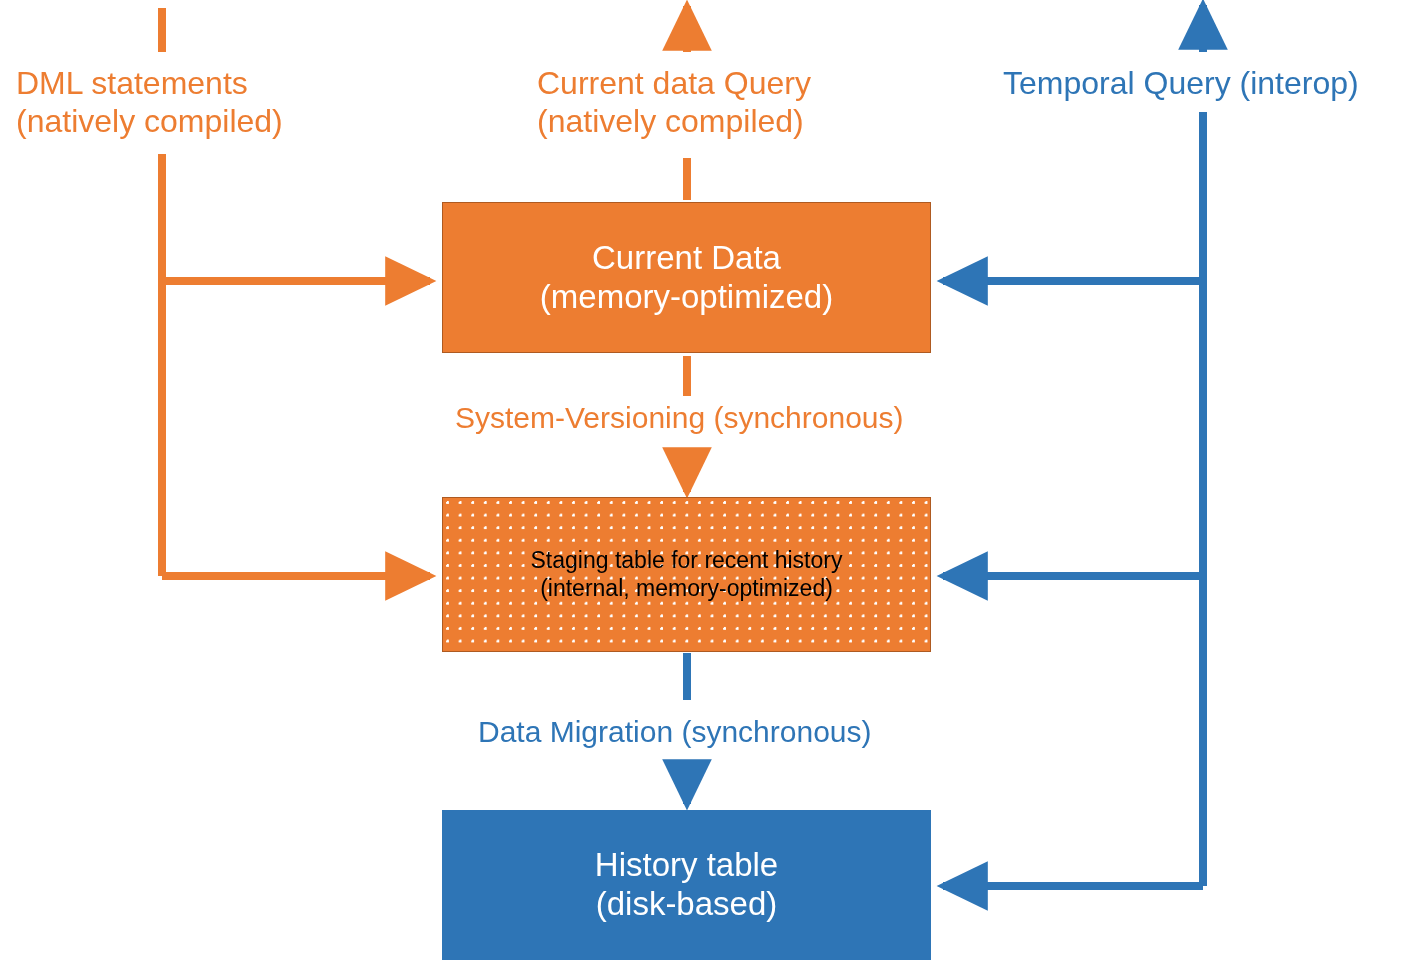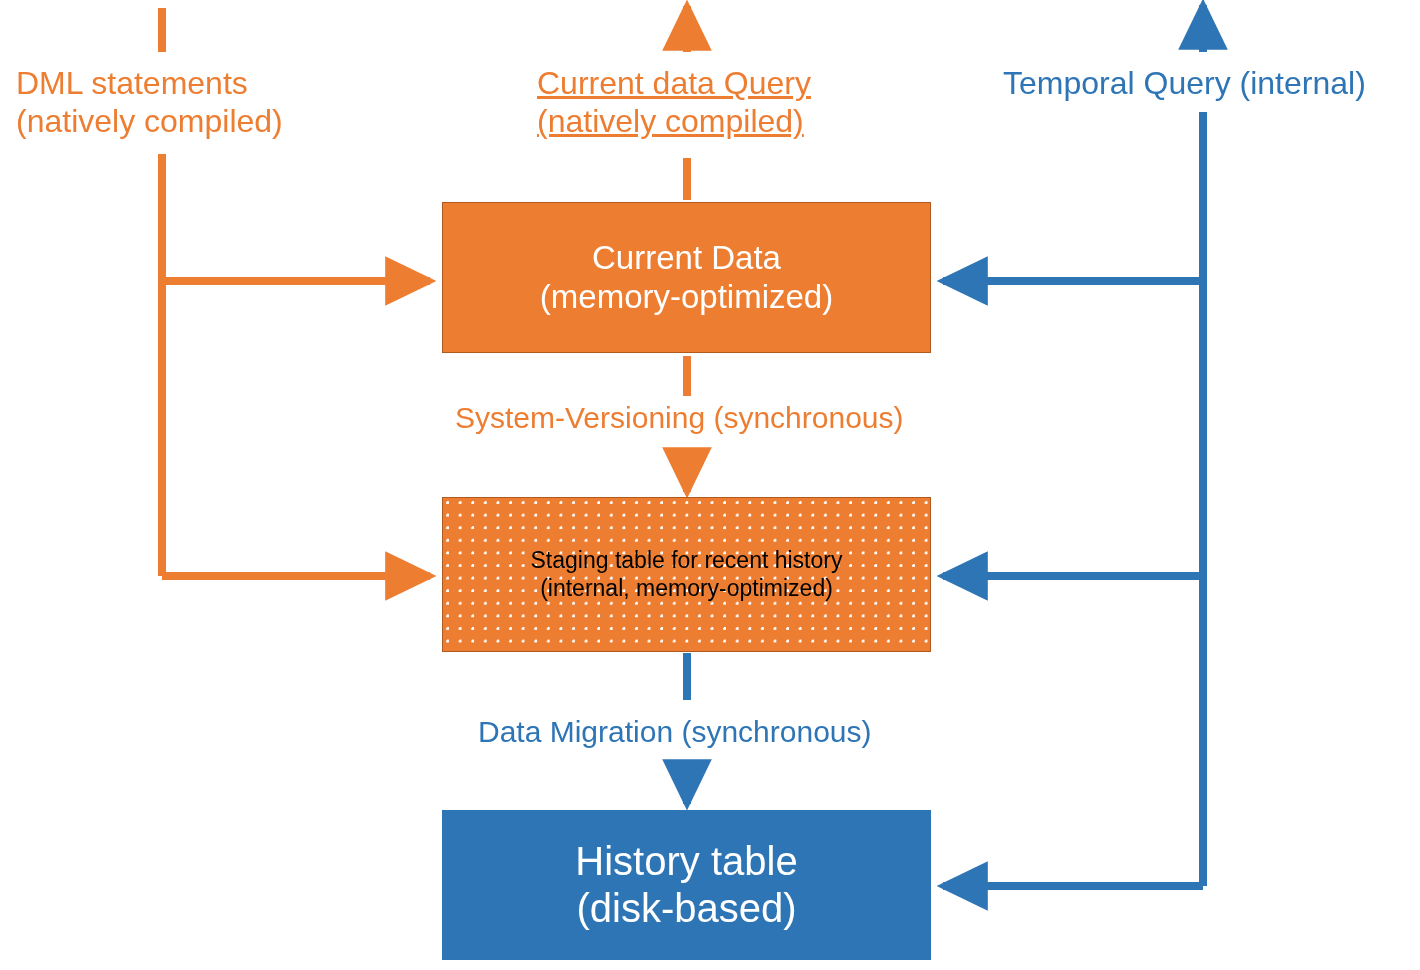--- a/index.html
+++ b/index.html
@@ -72,42 +72,41 @@
 
   
   #node-history-table {
     left: 442px;
     top: 810px;
     width: 489px;
     height: 150px;
     background: #2E75B6;
     border: none;
     color: #ffffff;
-    font-size: 40px;
+    font-size: 33px;
   }
 
   .edge-label {
     position: absolute;
     white-space: pre-line;
     line-height: 1.2;
   }
   #label-dml {
     left: 16px;
     top: 64px;
     font-size: 32px;
     color: #ED7D31;
     text-align: left;
   }
   #label-current-query {
     left: 537px;
     top: 64px;
     font-size: 32px;
     color: #ED7D31;
     text-align: left;
-    text-decoration: underline;
   }
   #label-temporal-query {
     left: 1003px;
     top: 64px;
     font-size: 32px;
     color: #2E75B6;
     text-align: left;
     white-space: nowrap;
   }
   #label-system-versioning {
@@ -174,21 +173,21 @@
 
     <line x1="1203" y1="886" x2="943" y2="886" stroke="#2E75B6" stroke-width="8" marker-end="url(#arrow-blue)"></line>
   </svg>
 
   <div class="edge-label" id="label-dml">DML statements
 (natively compiled)</div>
 
   <div class="edge-label" id="label-current-query">Current data Query
 (natively compiled)</div>
 
-  <div class="edge-label" id="label-temporal-query">Temporal Query (internal)</div>
+  <div class="edge-label" id="label-temporal-query">Temporal Query (interop)</div>
 
   <div class="edge-label" id="label-system-versioning">System-Versioning (synchronous)</div>
 
   <div class="edge-label" id="label-data-migration">Data  Migration (synchronous)</div>
 
   <div class="node" id="node-current-data">
     <span class="node-text">Current Data
 (memory-optimized)</span>
   </div>
 

